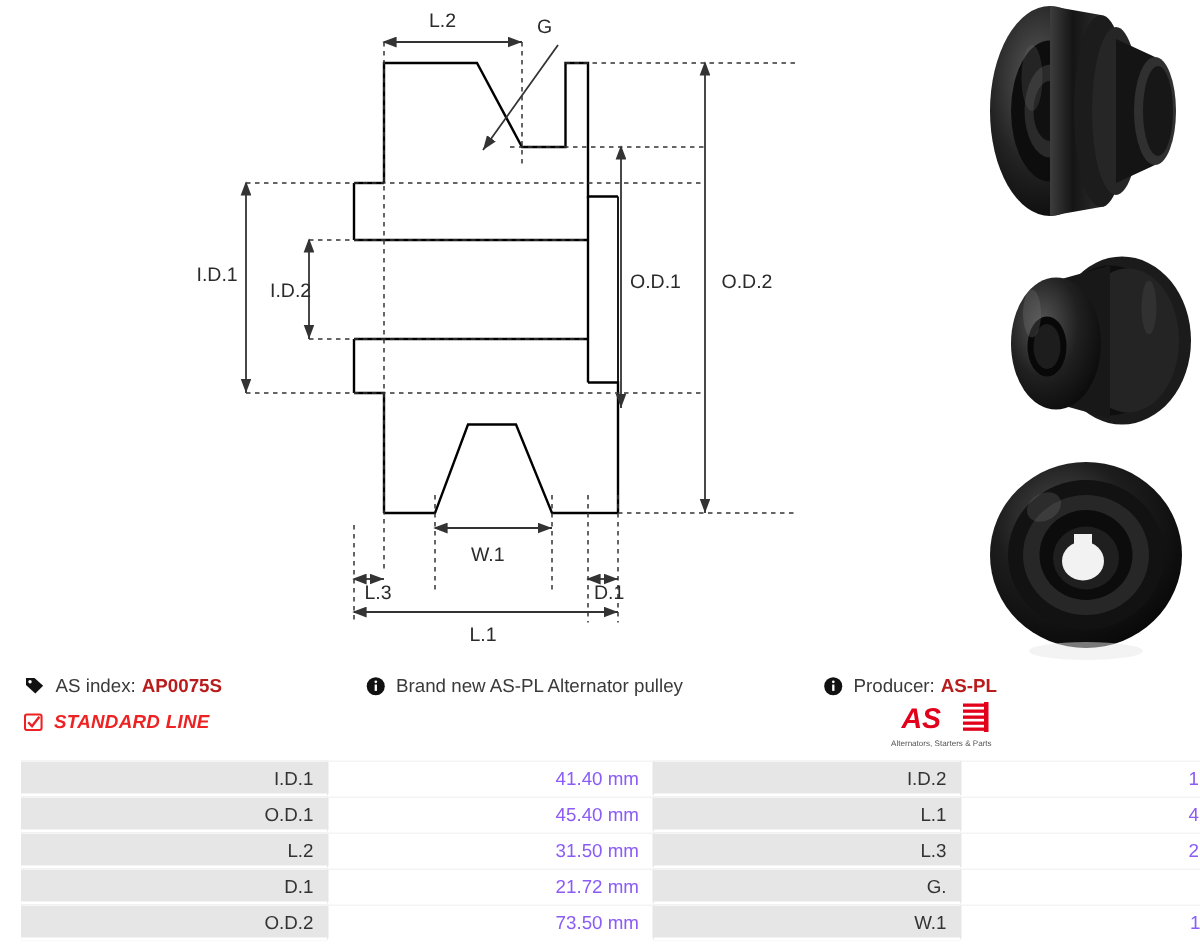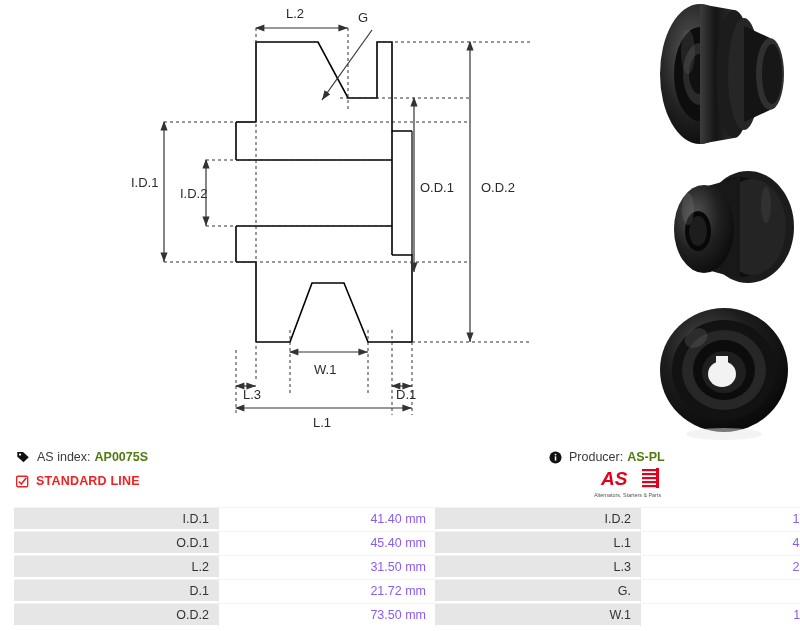--- a/index.html
+++ b/index.html
@@ -62,36 +62,36 @@
     width: 800px;
     height: 58px;
   }
   .info-row {
     position: absolute;
     left: 0;
     width: 800px;
     height: 26px;
   }
   .info-row-1 { top: 6px; }
-  .info-row-2 { top: 30px; }
+  .info-row-2 { top: 30px; font-style: italic; }
 
   .info-cell {
     position: absolute;
     display: flex;
     align-items: center;
     font-size: 12.5px;
     color: #222;
     white-space: nowrap;
   }
   .col-a { left: 16px; }
   .col-b { left: 244px; }
   .col-c { left: 549px; }
 
   .info-cell .label { color: #3a3a3a; }
-  .info-cell .value { font-weight: bold; color: #4d7c0f; margin-left: 4px; }
+  .info-cell .value { font-weight: bold; color: #b91c1c; margin-left: 4px; }
 
   .icon {
     display: inline-block;
     flex: 0 0 auto;
     margin-right: 7px;
     line-height: 0;
   }
   .standard-line {
     color: #ee2222;
     font-weight: bold;
@@ -342,20 +342,30 @@
         <span class="icon">
           <svg width="14" height="14" viewBox="0 0 16 16">
             <path d="M1.5 2.2 L8 2.2 L14.6 8.2 L8.6 14 L1.5 7.6 Z" fill="#111"></path>
             <circle cx="4.6" cy="5.2" r="1.3" fill="#fff"></circle>
           </svg>
         </span>
         <span class="label">AS index:</span>
         <span class="value">AP0075S</span>
       </div>
 
+      <div class="info-cell col-b">
+        <span class="icon">
+          <svg width="13" height="13" viewBox="0 0 16 16">
+            <circle cx="8" cy="8" r="7.4" fill="#111"></circle>
+            <rect x="7.1" y="6.6" width="1.9" height="5.2" fill="#fff"></rect>
+            <circle cx="8.05" cy="4.4" r="1.1" fill="#fff"></circle>
+          </svg>
+        </span>
+        <span class="label">Brand new AS-PL Alternator pulley</span>
+      </div>
 
       <div class="info-cell col-c">
         <span class="icon">
           <svg width="13" height="13" viewBox="0 0 16 16">
             <circle cx="8" cy="8" r="7.4" fill="#111"></circle>
             <rect x="7.1" y="6.6" width="1.9" height="5.2" fill="#fff"></rect>
             <circle cx="8.05" cy="4.4" r="1.1" fill="#fff"></circle>
           </svg>
         </span>
         <span class="label">Producer:</span>

